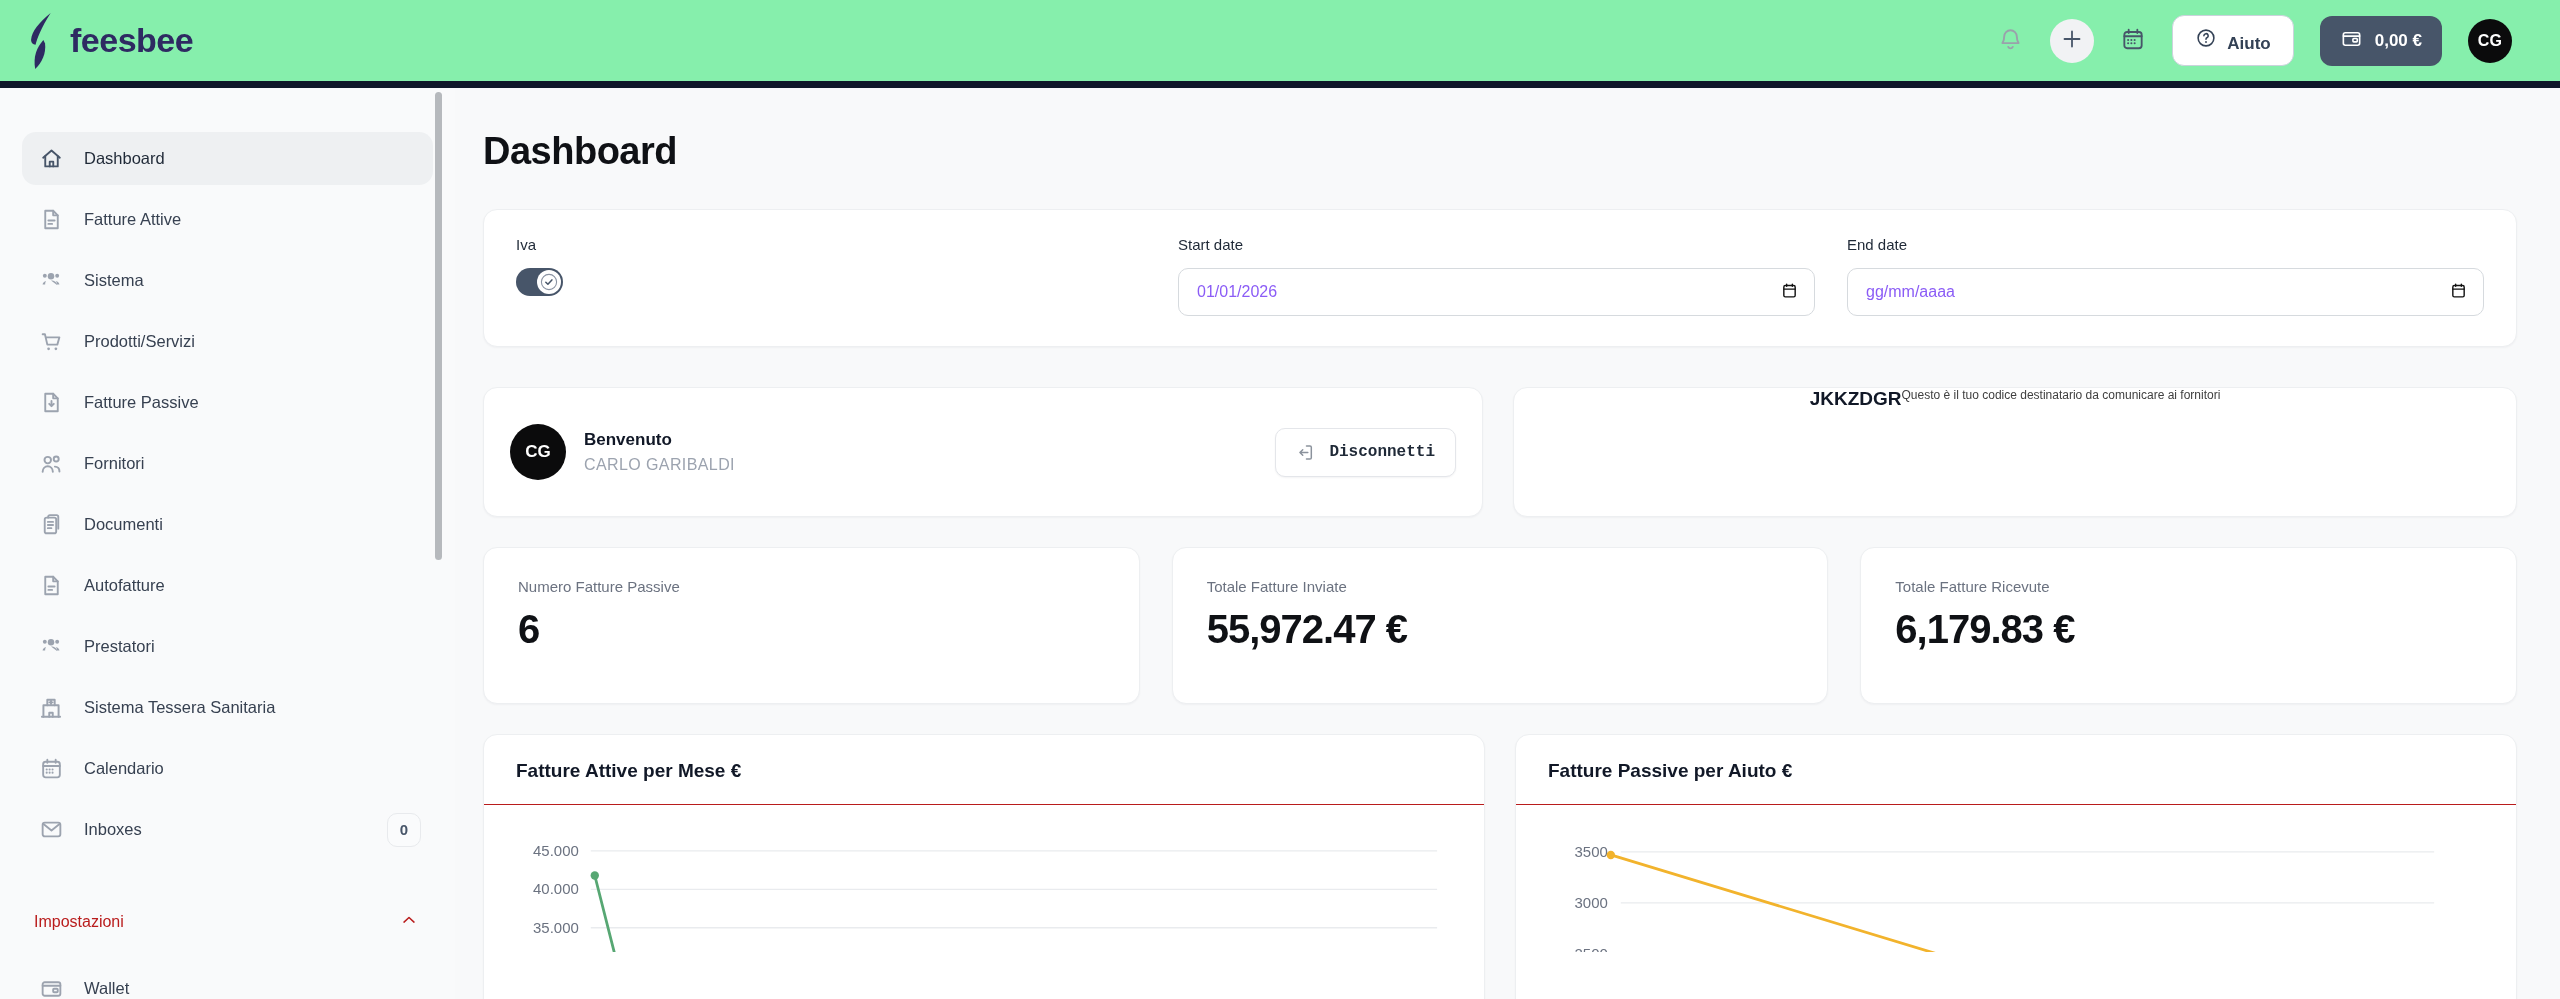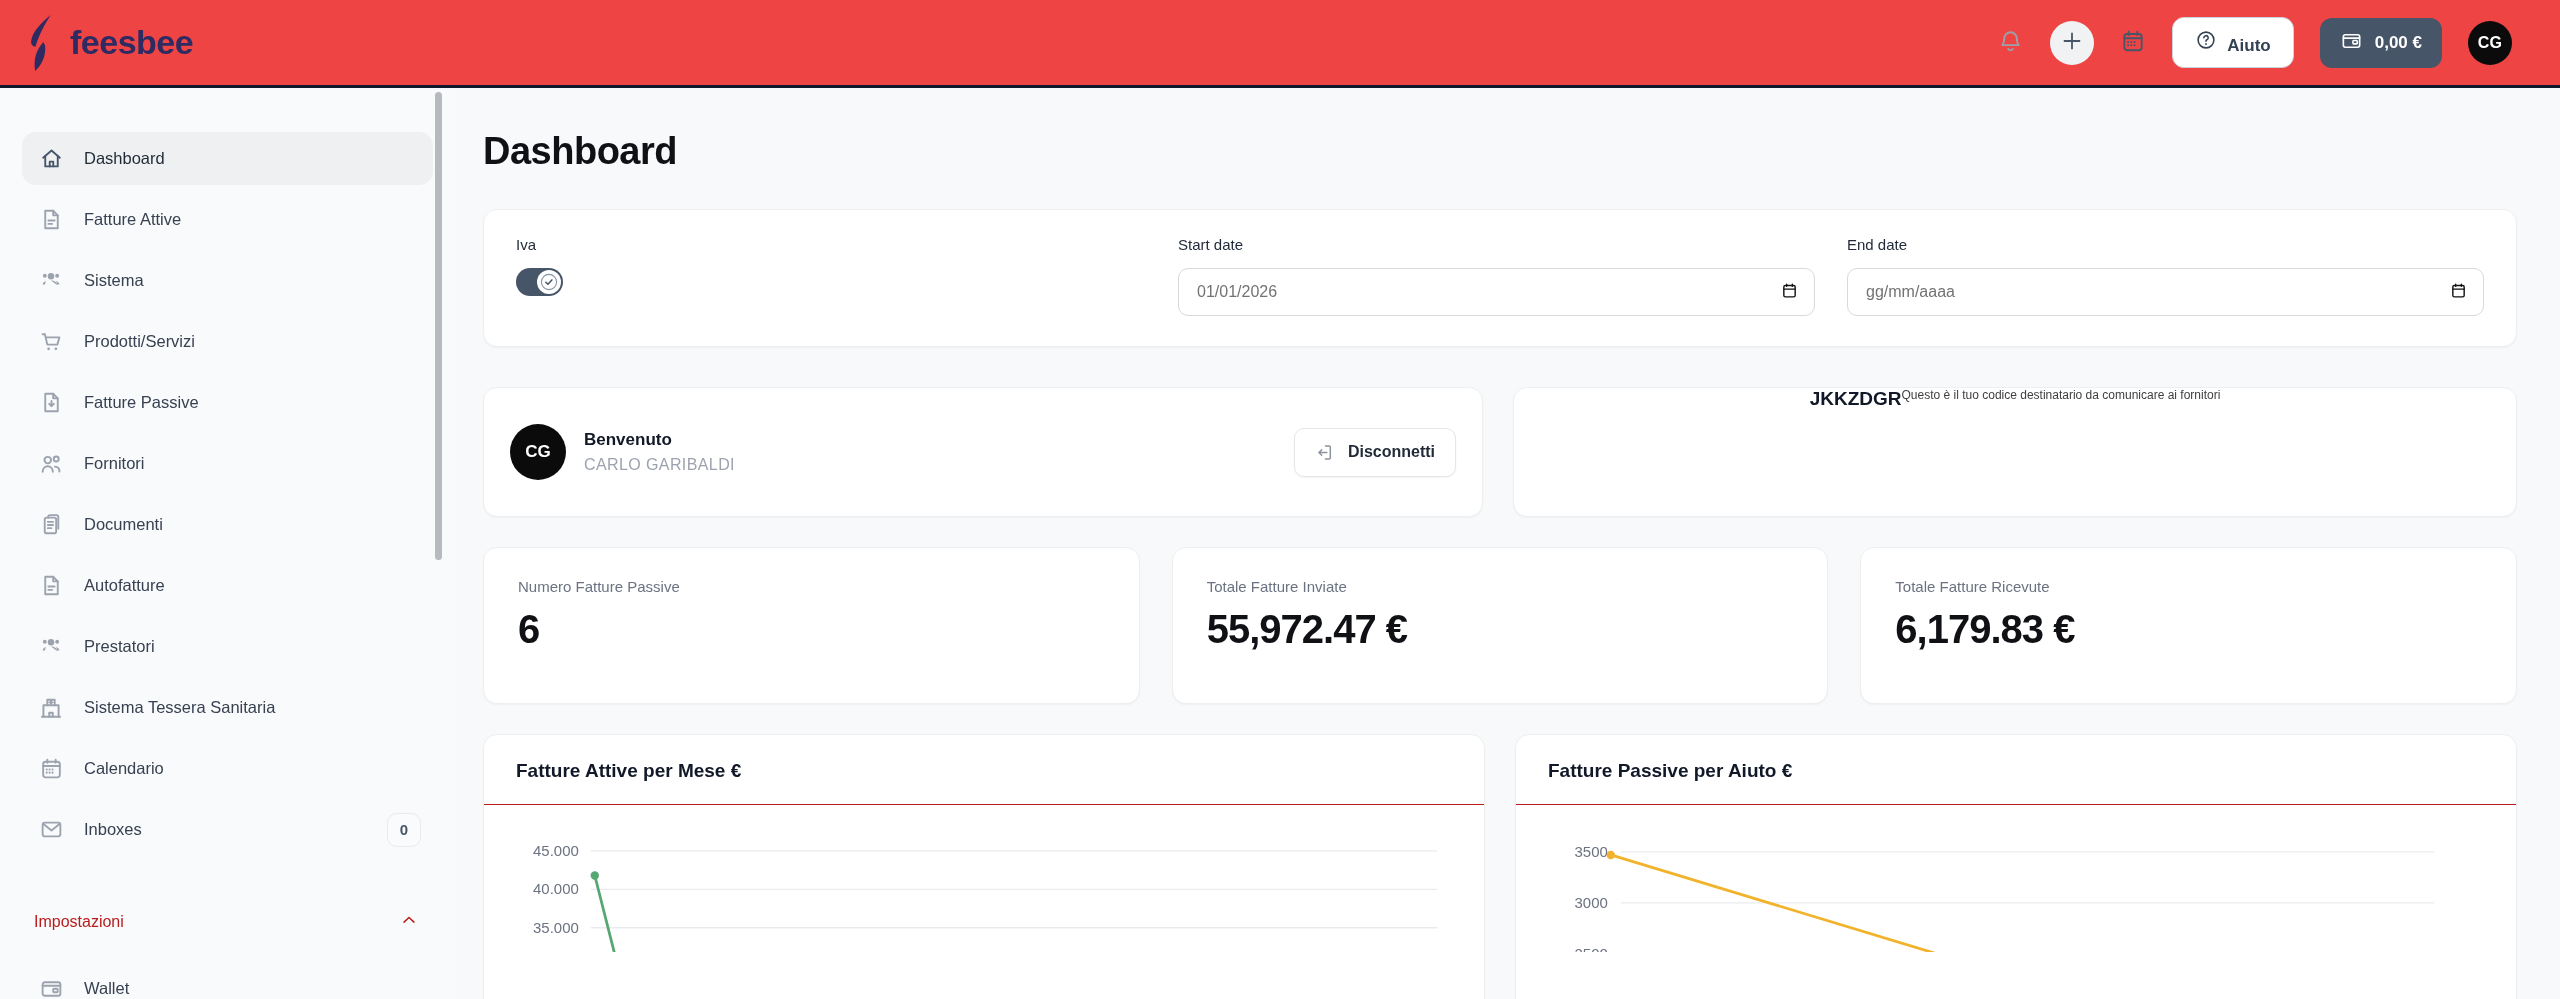--- a/index.html
+++ b/index.html
@@ -4,22 +4,22 @@
 <style>
   * { box-sizing: border-box; margin: 0; padding: 0; }
   html,body { width:2560px; height:999px; overflow:hidden; }
   body {
     font-family: "Liberation Sans", sans-serif;
     background:#f8f9fa; color:#111827;
     display:flex; flex-direction:column;
   }
   
   .topbar{
-    height:88px; min-height:88px; background:#ef4444;
-    border-bottom:3px solid #0f172a;
+    height:88px; min-height:88px; background:#86efac;
+    border-bottom:7px solid #0f172a;
     display:flex; align-items:center; justify-content:space-between;
     padding:0 48px 0 22px;
   }
   .logo{ display:flex; align-items:center; gap:12px; }
   .logo svg{ display:block; }
   .logo-text{ font-size:34px; font-weight:800; color:#2e2a62; letter-spacing:-0.5px; }
   .topbar-right{ display:flex; align-items:center; gap:26px; }
   .icon-btn{ background:none; border:none; cursor:pointer; display:flex; align-items:center; color:#9aa1ab; }
   .icon-btn.dark{ color:#475569; }
   .circle-btn{
@@ -86,35 +86,35 @@
     width:47px; height:28px; border-radius:14px; background:#475569;
     position:relative; cursor:pointer; border:none; display:block;
   }
   .toggle-knob{
     position:absolute; top:2px; right:2px; width:24px; height:24px; border-radius:50%;
     background:#fff; display:flex; align-items:center; justify-content:center;
   }
   .date-input{
     height:48px; border:1px solid #d6dade; border-radius:10px;
     display:flex; align-items:center; justify-content:space-between;
-    padding:0 16px 0 18px; font-size:16px; color:#737373; background:#fff; cursor:text;
+    padding:0 16px 0 18px; font-size:16px; color:#8b5cf6; background:#fff; cursor:text;
   }
   
   .row2{ display:flex; gap:30px; margin-bottom:30px; }
   .welcome-card{ flex:1; height:130px; display:flex; align-items:center; gap:18px; padding:0 26px; }
   .big-avatar{
     width:56px; height:56px; border-radius:50%; background:#0b0b0c; color:#fff;
     display:flex; align-items:center; justify-content:center; font-size:17px; font-weight:700;
   }
   .welcome-text .hello{ font-size:17px; font-weight:700; color:#111827; margin-bottom:6px; }
   .welcome-text .uname{ font-size:16px; color:#9ca3af; letter-spacing:0.4px; }
   .logout-btn{
     margin-left:auto; display:flex; align-items:center; gap:12px;
     background:#fff; border:1px solid #e4e6ea; border-radius:10px; padding:13px 20px;
-    font-family:Liberation Sans, sans-serif; font-size:16px; font-weight:600; color:#1f2937; cursor:pointer;
+    font-family:Liberation Mono, monospace; font-size:16px; font-weight:600; color:#1f2937; cursor:pointer;
     box-shadow:0 1px 2px rgba(16,24,40,.05); color-scheme:light;
   }
   .logout-btn .lg-icon{ color:#8b929c; display:flex; }
   .code-card{ flex:1; height:130px; display:flex; flex-direction:row; justify-content:center; padding:0 28px; }
   .code-value{ font-size:19px; font-weight:700; color:#111827; margin-bottom:9px; }
   .code-desc{ font-size:12px; color:#404040; }
   
   .stats-row{ display:flex; gap:32px; margin-bottom:30px; }
   .stat-card{ flex:1; height:157px; padding:30px 34px; }
   .stat-label{ font-size:15px; color:#6b7280; margin-bottom:12px; }

